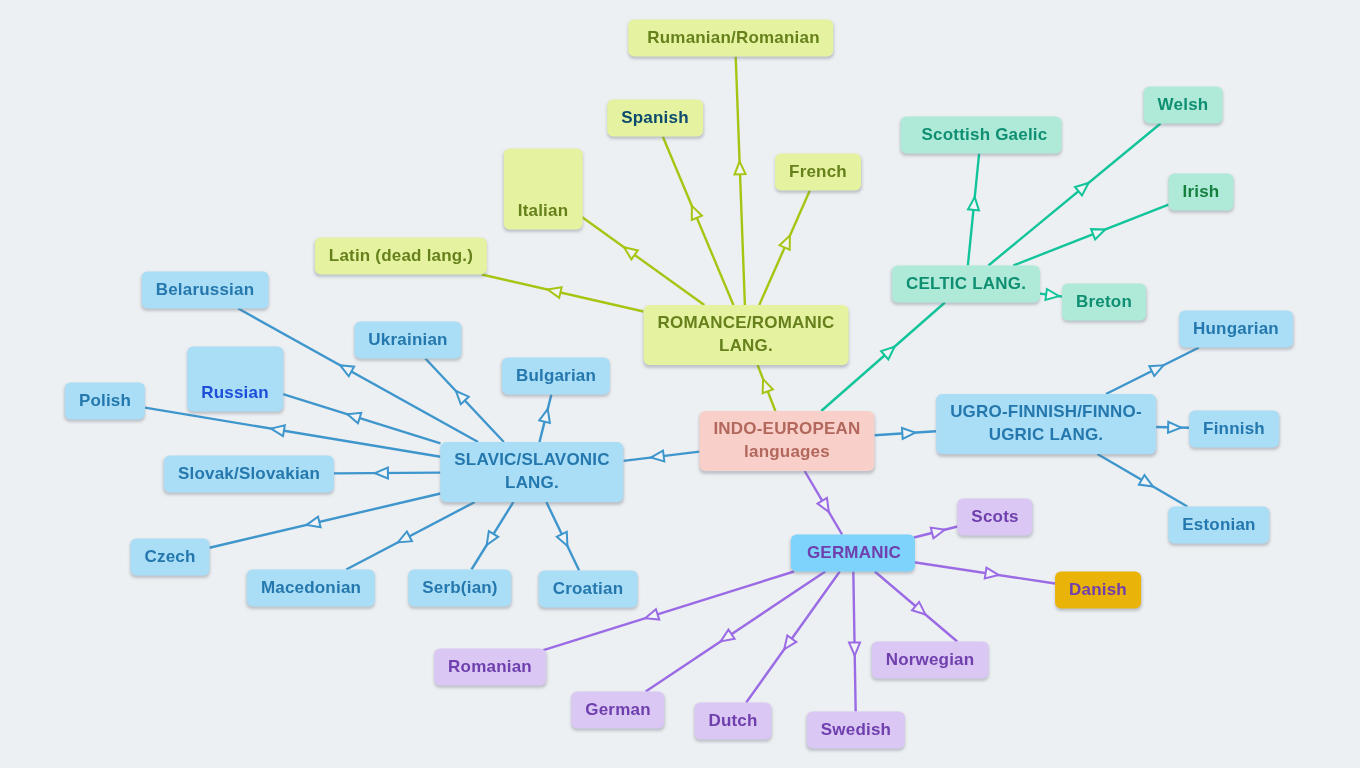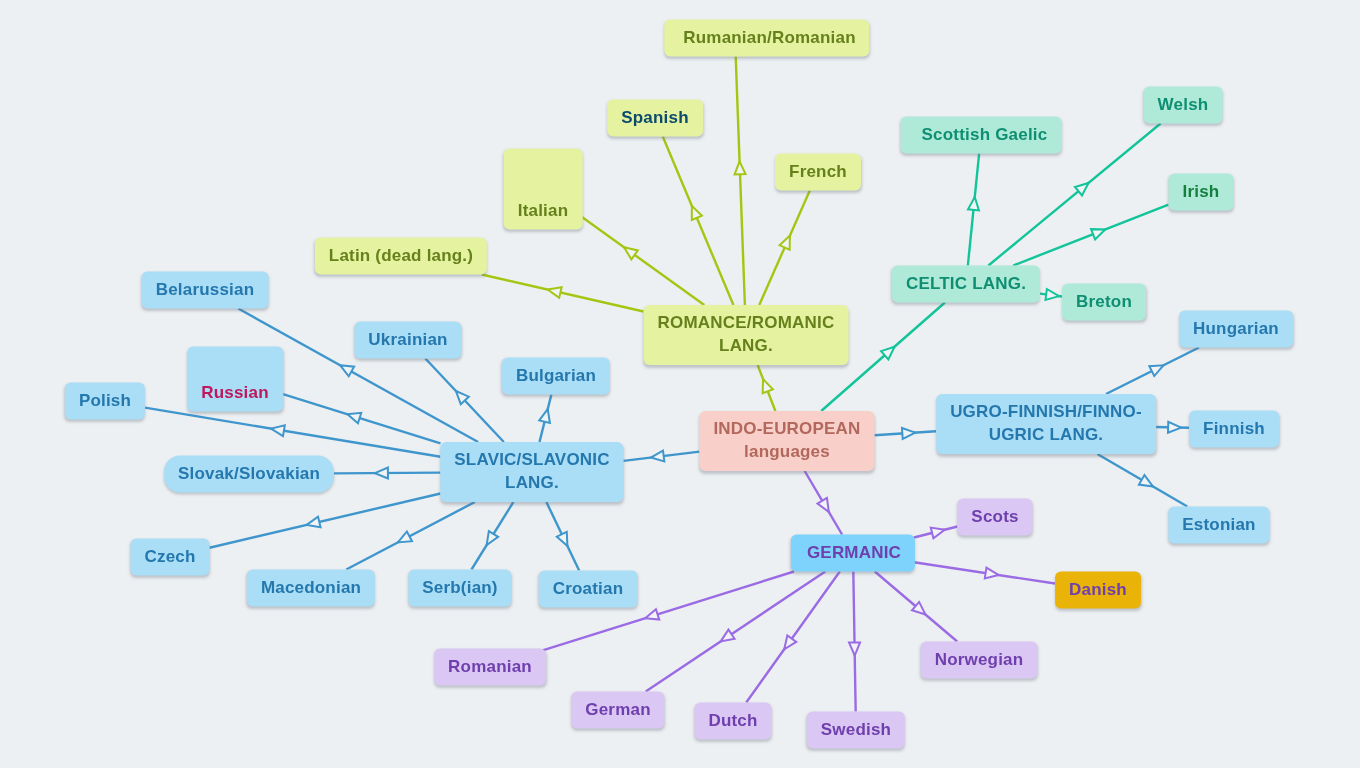--- a/index.html
+++ b/index.html
@@ -185,21 +185,21 @@
       </g>
     </svg>
 <div class="node" style="left: 787px; top: 441px; background: rgb(249, 207, 201);">
       <span class="node-label" style="color: rgb(178, 104, 92);">INDO-EUROPEAN
 languages</span>
     </div>
     <div class="node" style="left: 746px; top: 335px; background: rgb(229, 243, 161);">
       <span class="node-label" style="color: rgb(102, 128, 27);">ROMANCE/ROMANIC
 LANG.</span>
     </div>
-    <div class="node" style="left: 767px; top: 38px; background: rgb(229, 243, 161); padding-left: 19px;">
+    <div class="node" style="left: 731px; top: 38px; background: rgb(229, 243, 161); padding-left: 19px;">
       <span class="node-label" style="color: rgb(102, 128, 27);">Rumanian/Romanian</span>
     </div>
     <div class="node" style="left: 655px; top: 118px; background: rgb(229, 243, 161);">
       <span class="node-label" style="color: #0c4a6e;">Spanish</span>
     </div>
     <div class="node" style="left: 818px; top: 172px; background: rgb(229, 243, 161);">
       <span class="node-label" style="color: rgb(102, 128, 27);">French</span>
     </div>
     <div class="node" style="left: 543px; top: 189px; background: rgb(229, 243, 161);">
       <span class="node-label" style="color: rgb(102, 128, 27); margin-top: 44px;">Italian</span>
@@ -239,29 +239,29 @@
       <span class="node-label" style="color: rgb(36, 120, 173);">SLAVIC/SLAVONIC
 LANG.</span>
     </div>
     <div class="node" style="left: 205px; top: 290px; background: rgb(170, 221, 246);">
       <span class="node-label" style="color: rgb(36, 120, 173);">Belarussian</span>
     </div>
     <div class="node" style="left: 408px; top: 340px; background: rgb(170, 221, 246);">
       <span class="node-label" style="color: rgb(36, 120, 173);">Ukrainian</span>
     </div>
     <div class="node" style="left: 235px; top: 379px; background: rgb(170, 221, 246);">
-      <span class="node-label" style="color: #be185d; margin-top: 28px;">Russian</span>
+      <span class="node-label" style="color: #1d4ed8; margin-top: 28px;">Russian</span>
     </div>
     <div class="node" style="left: 105px; top: 401px; background: rgb(170, 221, 246);">
       <span class="node-label" style="color: rgb(36, 120, 173);">Polish</span>
     </div>
     <div class="node" style="left: 556px; top: 376px; background: rgb(170, 221, 246);">
       <span class="node-label" style="color: rgb(36, 120, 173);">Bulgarian</span>
     </div>
-    <div class="node" style="left: 249px; top: 474px; background: rgb(170, 221, 246); border-radius: 16px;">
+    <div class="node" style="left: 249px; top: 474px; background: rgb(170, 221, 246);">
       <span class="node-label" style="color: rgb(36, 120, 173);">Slovak/Slovakian</span>
     </div>
     <div class="node" style="left: 170px; top: 557px; background: rgb(170, 221, 246);">
       <span class="node-label" style="color: rgb(36, 120, 173);">Czech</span>
     </div>
     <div class="node" style="left: 311px; top: 588px; background: rgb(170, 221, 246);">
       <span class="node-label" style="color: rgb(36, 120, 173);">Macedonian</span>
     </div>
     <div class="node" style="left: 460px; top: 588px; background: rgb(170, 221, 246);">
       <span class="node-label" style="color: rgb(36, 120, 173);">Serb(ian)</span>
@@ -271,21 +271,21 @@
     </div>
     <div class="node" style="left: 853px; top: 553px; background: #7dd3fc; padding-left: 16px;">
       <span class="node-label" style="color: rgb(111, 63, 173);">GERMANIC</span>
     </div>
     <div class="node" style="left: 995px; top: 517px; background: rgb(218, 199, 244);">
       <span class="node-label" style="color: rgb(111, 63, 173);">Scots</span>
     </div>
     <div class="node" style="left: 1098px; top: 590px; background: #eab308;">
       <span class="node-label" style="color: rgb(111, 63, 173);">Danish</span>
     </div>
-    <div class="node" style="left: 979px; top: 660px; background: rgb(218, 199, 244);">
+    <div class="node" style="left: 930px; top: 660px; background: rgb(218, 199, 244);">
       <span class="node-label" style="color: rgb(111, 63, 173);">Norwegian</span>
     </div>
     <div class="node" style="left: 856px; top: 730px; background: rgb(218, 199, 244);">
       <span class="node-label" style="color: rgb(111, 63, 173);">Swedish</span>
     </div>
     <div class="node" style="left: 733px; top: 721px; background: rgb(218, 199, 244);">
       <span class="node-label" style="color: rgb(111, 63, 173);">Dutch</span>
     </div>
     <div class="node" style="left: 618px; top: 710px; background: rgb(218, 199, 244);">
       <span class="node-label" style="color: rgb(111, 63, 173);">German</span>

